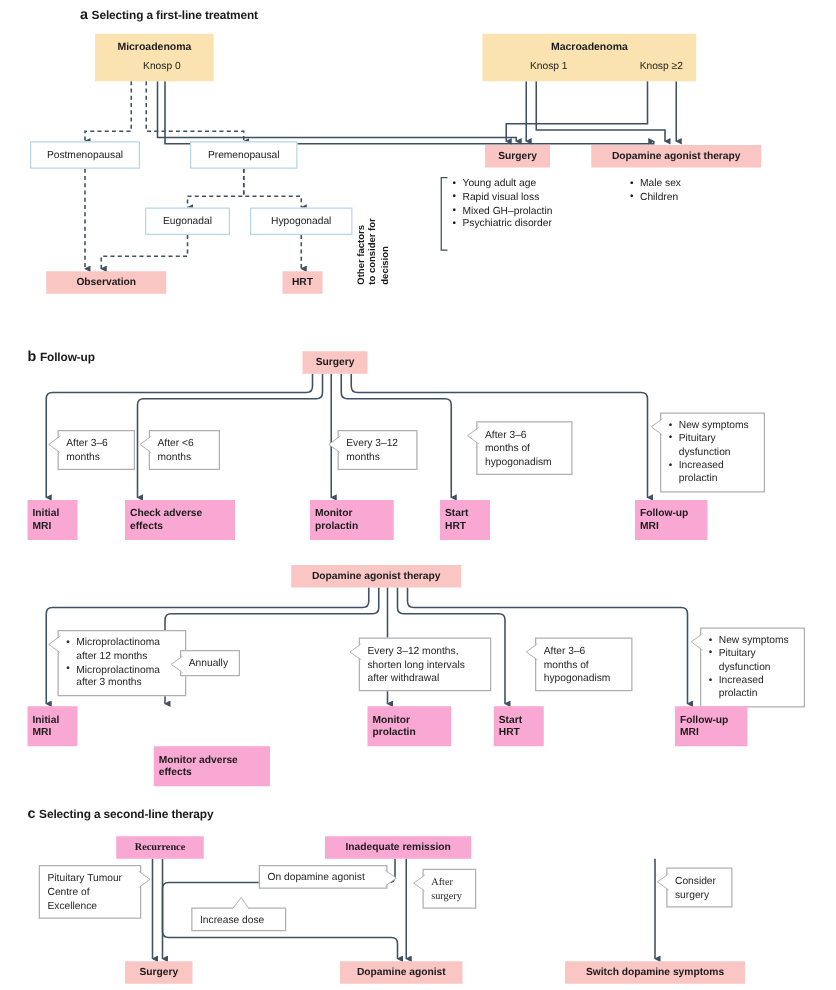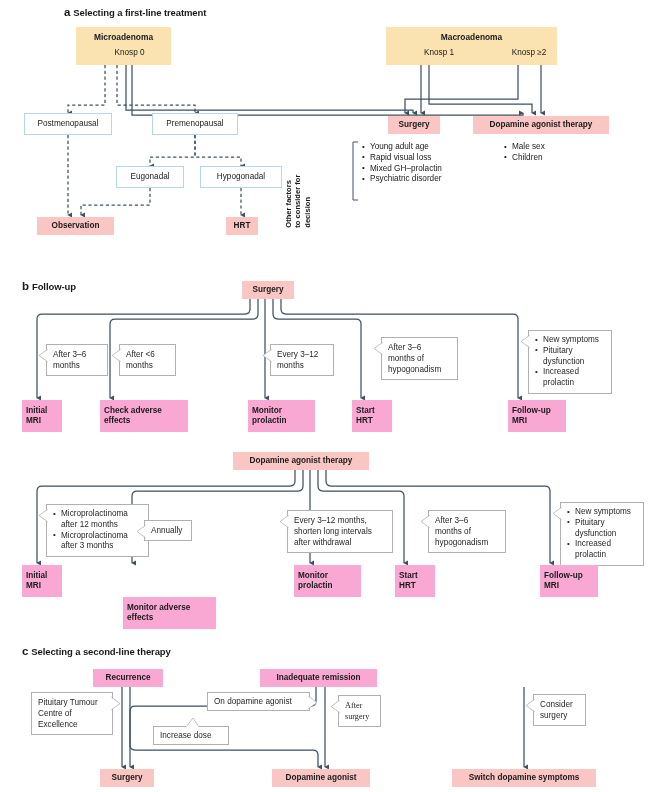--- a/index.html
+++ b/index.html
@@ -204,21 +204,21 @@
     <div class="title">Macroadenoma</div>
     <div class="sub" style="left:6px; width:70px; top:21px;">Knosp 1</div>
     <div class="sub" style="left:96px; width:70px; top:21px;">Knosp ≥2</div>
   </div>
 
   <div class="box outline-blue" style="left:24px; top:113px; width:88px; height:22px;">Postmenopausal</div>
   <div class="box outline-blue" style="left:152px; top:113px; width:86px; height:22px;">Premenopausal</div>
   <div class="box outline-blue" style="left:116px; top:166px; width:68px; height:22px;">Eugonadal</div>
   <div class="box outline-blue" style="left:200px; top:166px; width:82px; height:22px;">Hypogonadal</div>
 
-  <div class="box pink bold" style="left:37px; top:217px; width:77px; height:18px;">Observation</div>
+  <div class="box pink bold" style="left:37px; top:217px; width:96px; height:18px;">Observation</div>
   <div class="box pink bold" style="left:226px; top:217px; width:32px; height:18px;">HRT</div>
 
   <div class="box pink bold" style="left:388px; top:116px; width:52px; height:18px;">Surgery</div>
   <div class="box pink bold" style="left:473px; top:116px; width:136px; height:18px;">Dopamine agonist therapy</div>
 
   <div class="rot-label" style="left:312px; top:200px;">Other factors
 to consider for
 decision</div>
 
   <div class="factors" style="left:504px; top:142px; width:100px;">
@@ -404,21 +404,21 @@
     <div>
       <div>Follow-up</div>
       <div>MRI</div>
     </div>
   </div>
 
   <div class="sec-head" style="left:22px; top:645px;">
     <span class="sec-letter">c</span><span>Selecting a second-line therapy</span>
   </div>
 
-  <div class="box yellow bold" style="left:93px; top:669px; width:70px; height:18px;">Recurrence</div>
+  <div class="box yellow bold" style="left:93px; top:669px; width:70px; height:18px;font-family:Liberation Serif, serif;">Recurrence</div>
   <div class="box yellow bold" style="left:260px; top:669px; width:117px; height:18px;">Inadequate remission</div>
 
   <div class="callout" style="left:31px; top:692px; width:82px;">
     <svg class="tail" style="left:auto; right:-8px; transform:scaleX(-1);" viewBox="0 0 9 13">
         <path d="M9,0 L0,6.5 L9,13" fill="#fff" stroke="#b0b0b0" stroke-width="0.8"></path>
         <path d="M9,0.5 L9,12.5" stroke="#fff" stroke-width="1.6"></path>
       </svg>
     <div>Pituitary Tumour</div>
     <div>Centre of</div>
     <div>Excellence</div>

